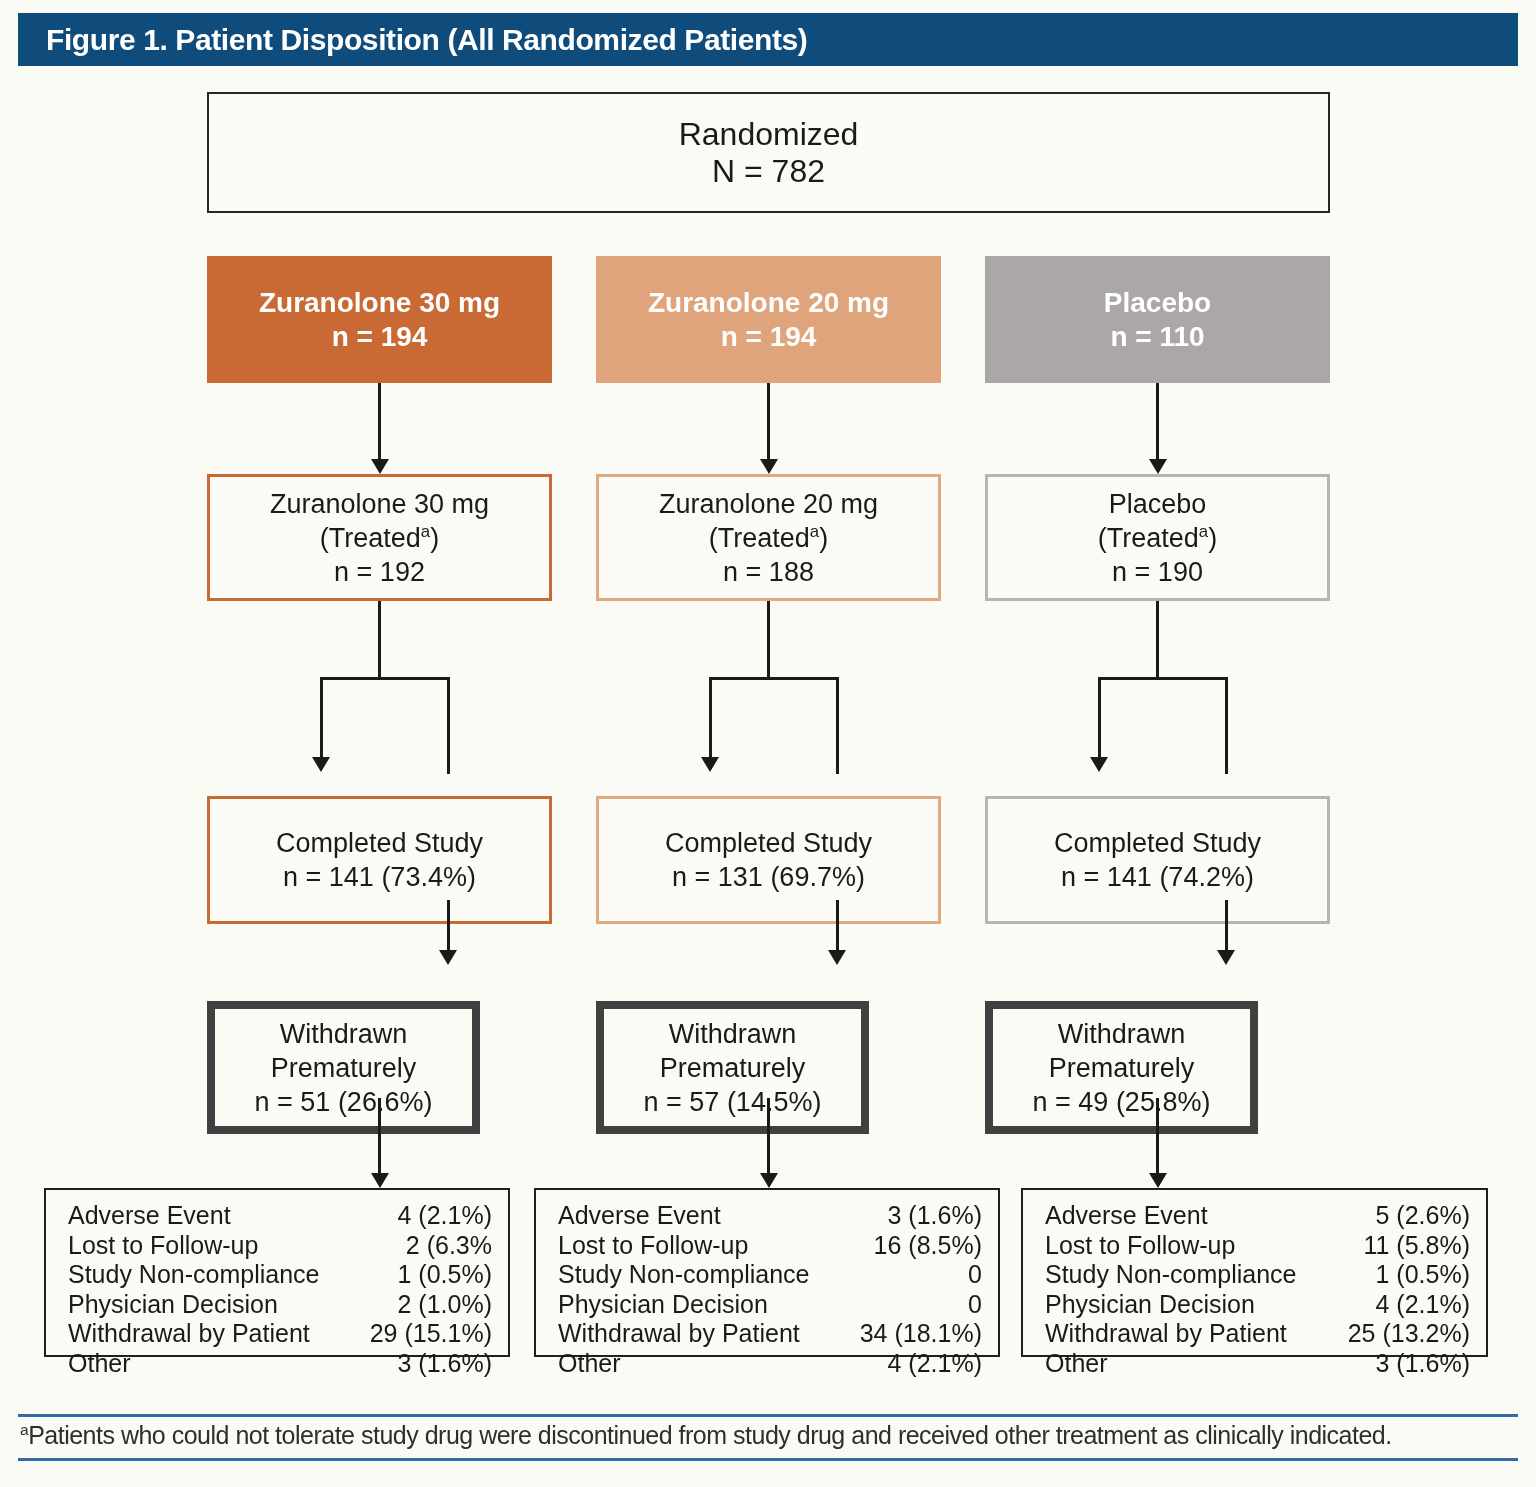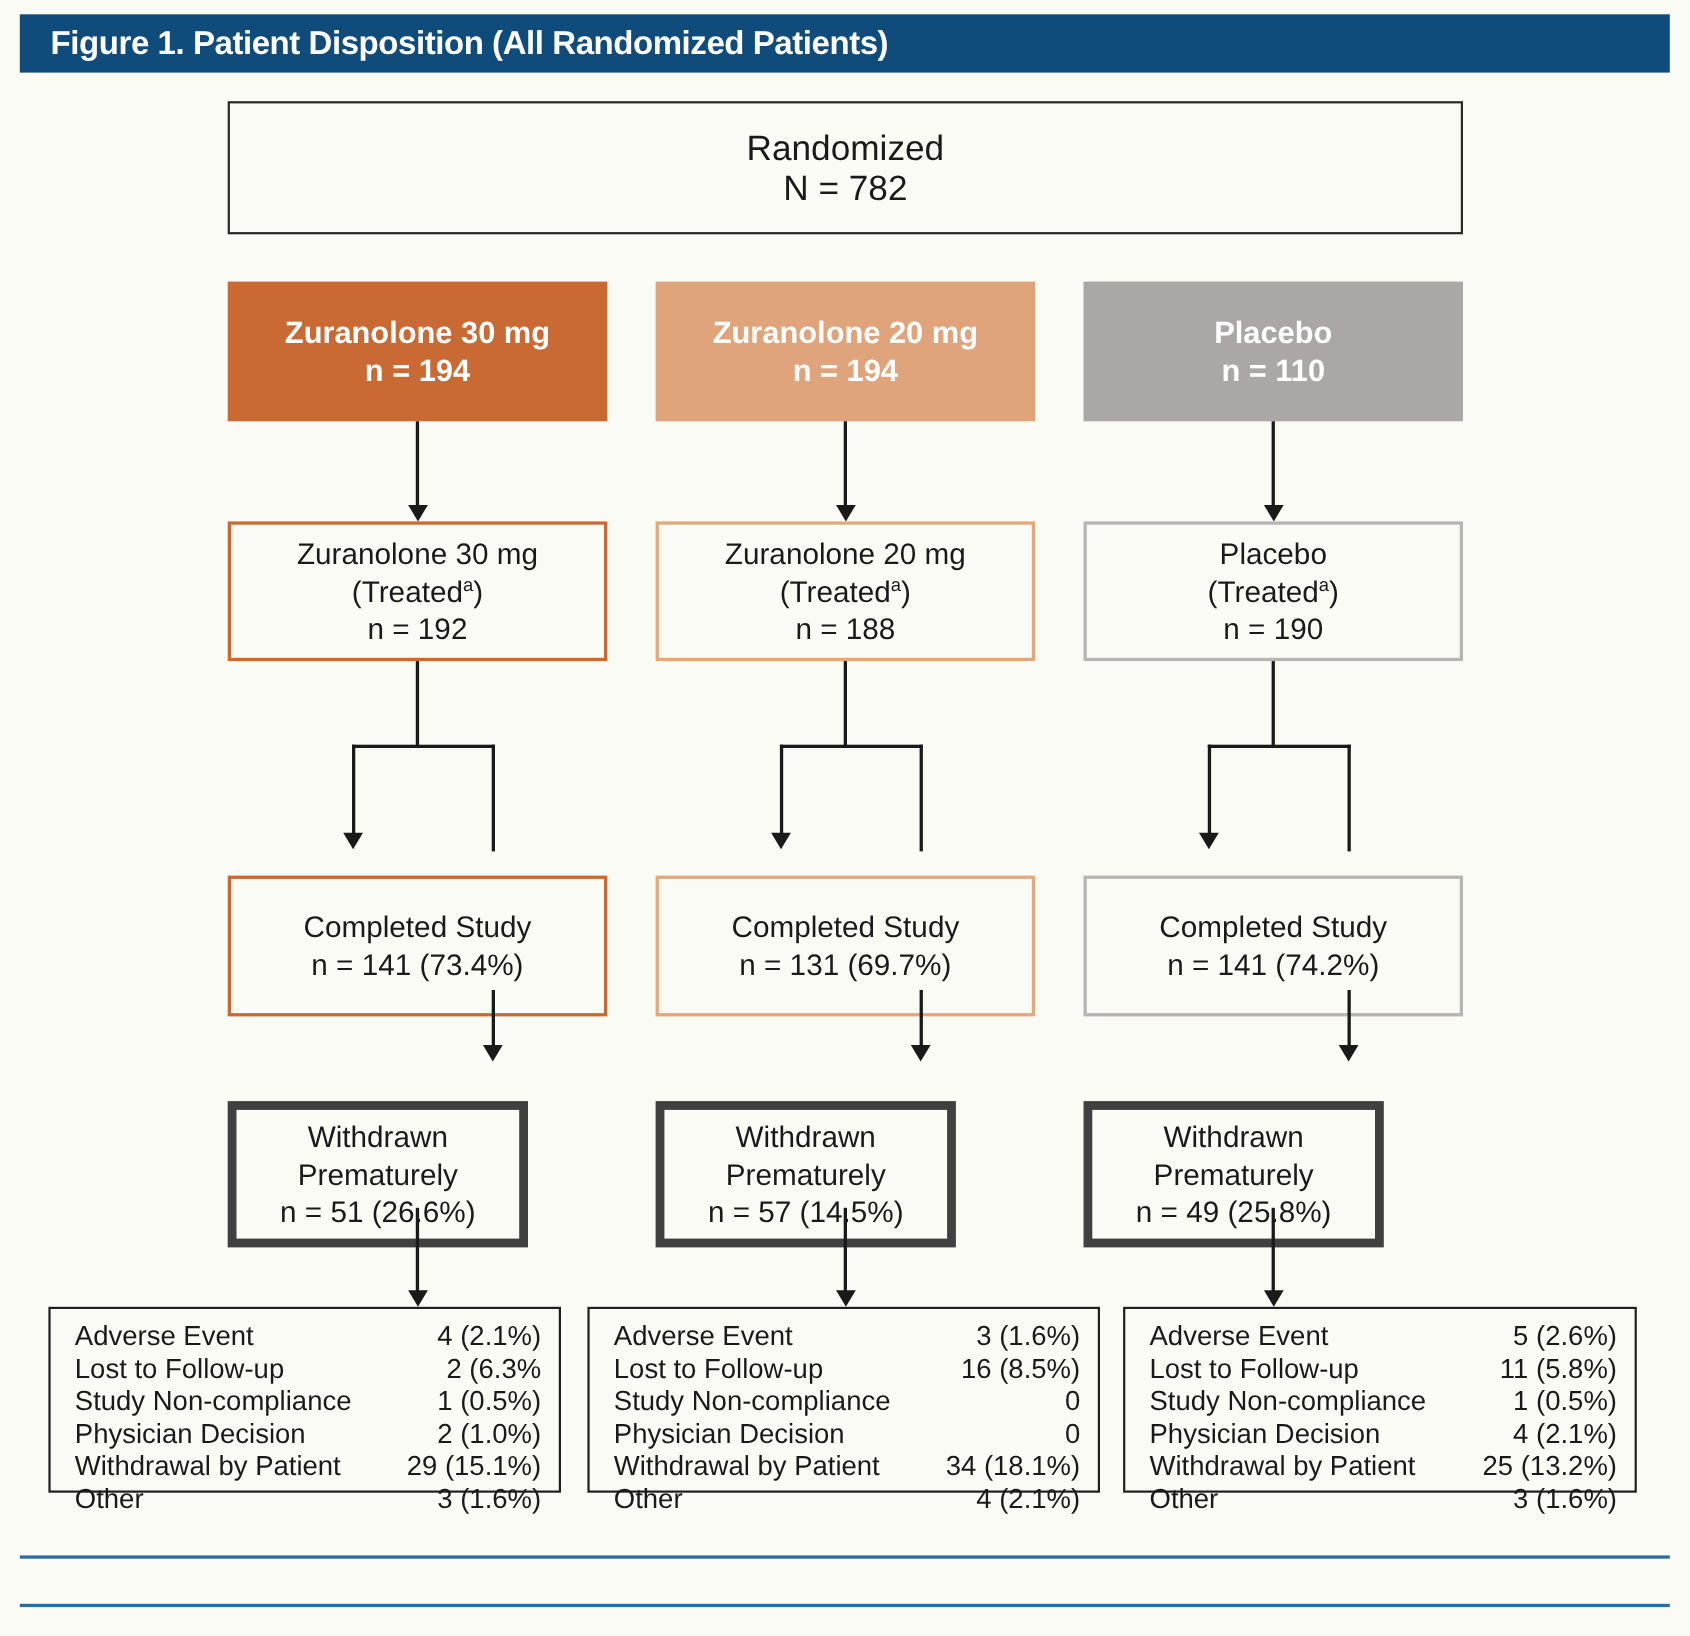--- a/index.html
+++ b/index.html
@@ -253,15 +253,16 @@
         <span class="rlabel">Withdrawal by Patient</span>
         <span class="rval">25 (13.2%)</span>
       </div>
     <div class="rrow">
         <span class="rlabel">Other</span>
         <span class="rval">3 (1.6%)</span>
       </div>
   </div>
 
   <div class="fline fl1" style="background-color: rgb(46, 109, 164);"></div>
+  <div class="footnote"><span class="sup">a</span><span>Patients who could not tolerate study drug were discontinued from study drug and received other treatment as clinically indicated.</span></div>
   <div class="fline fl2" style="background-color: rgb(46, 109, 164);"></div>
 
 </div>
 
 </body></html>

